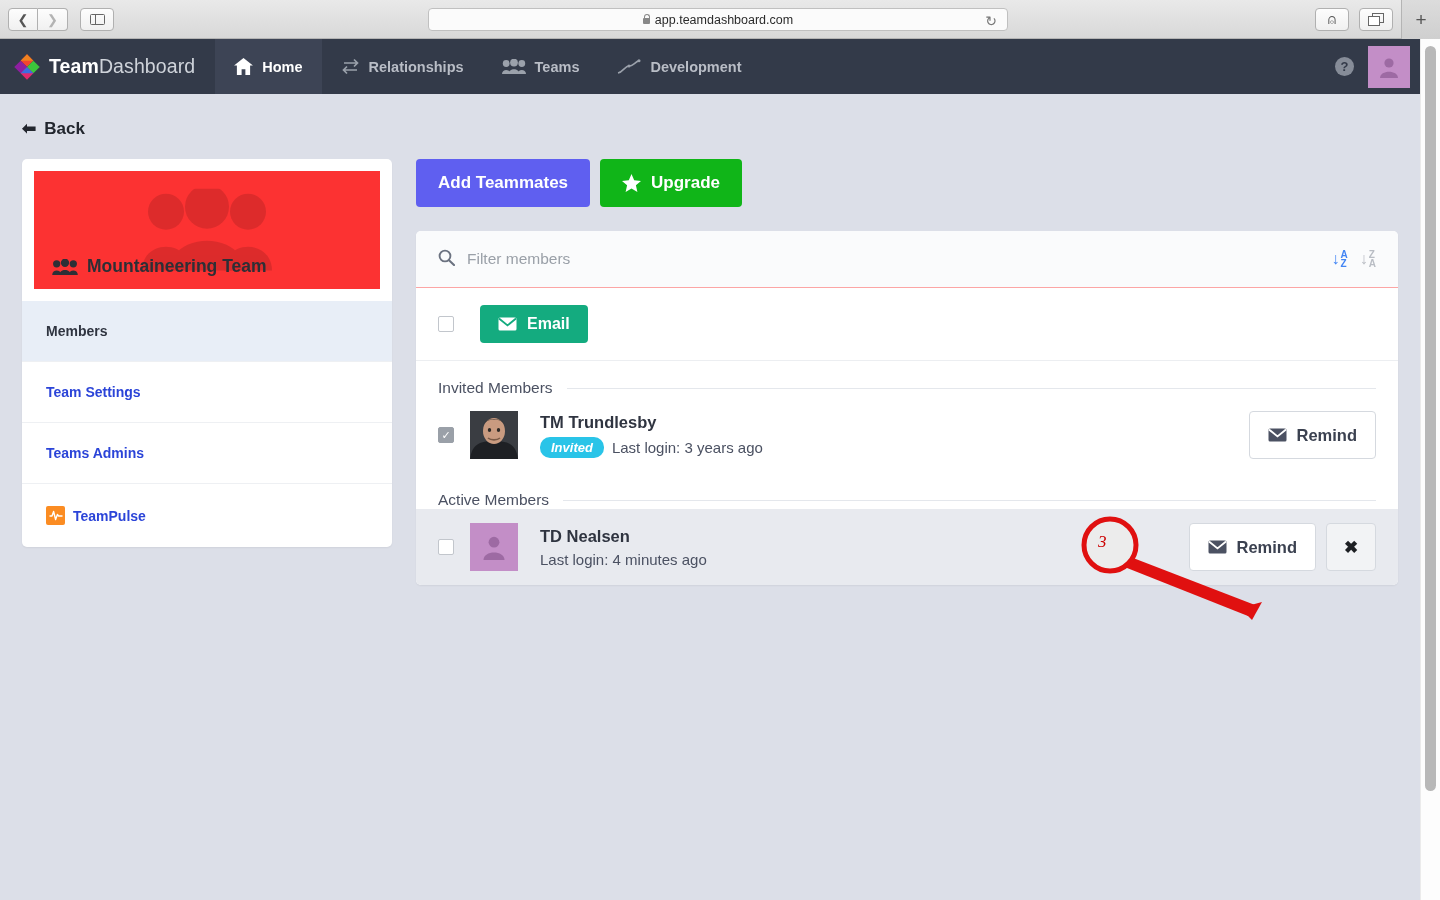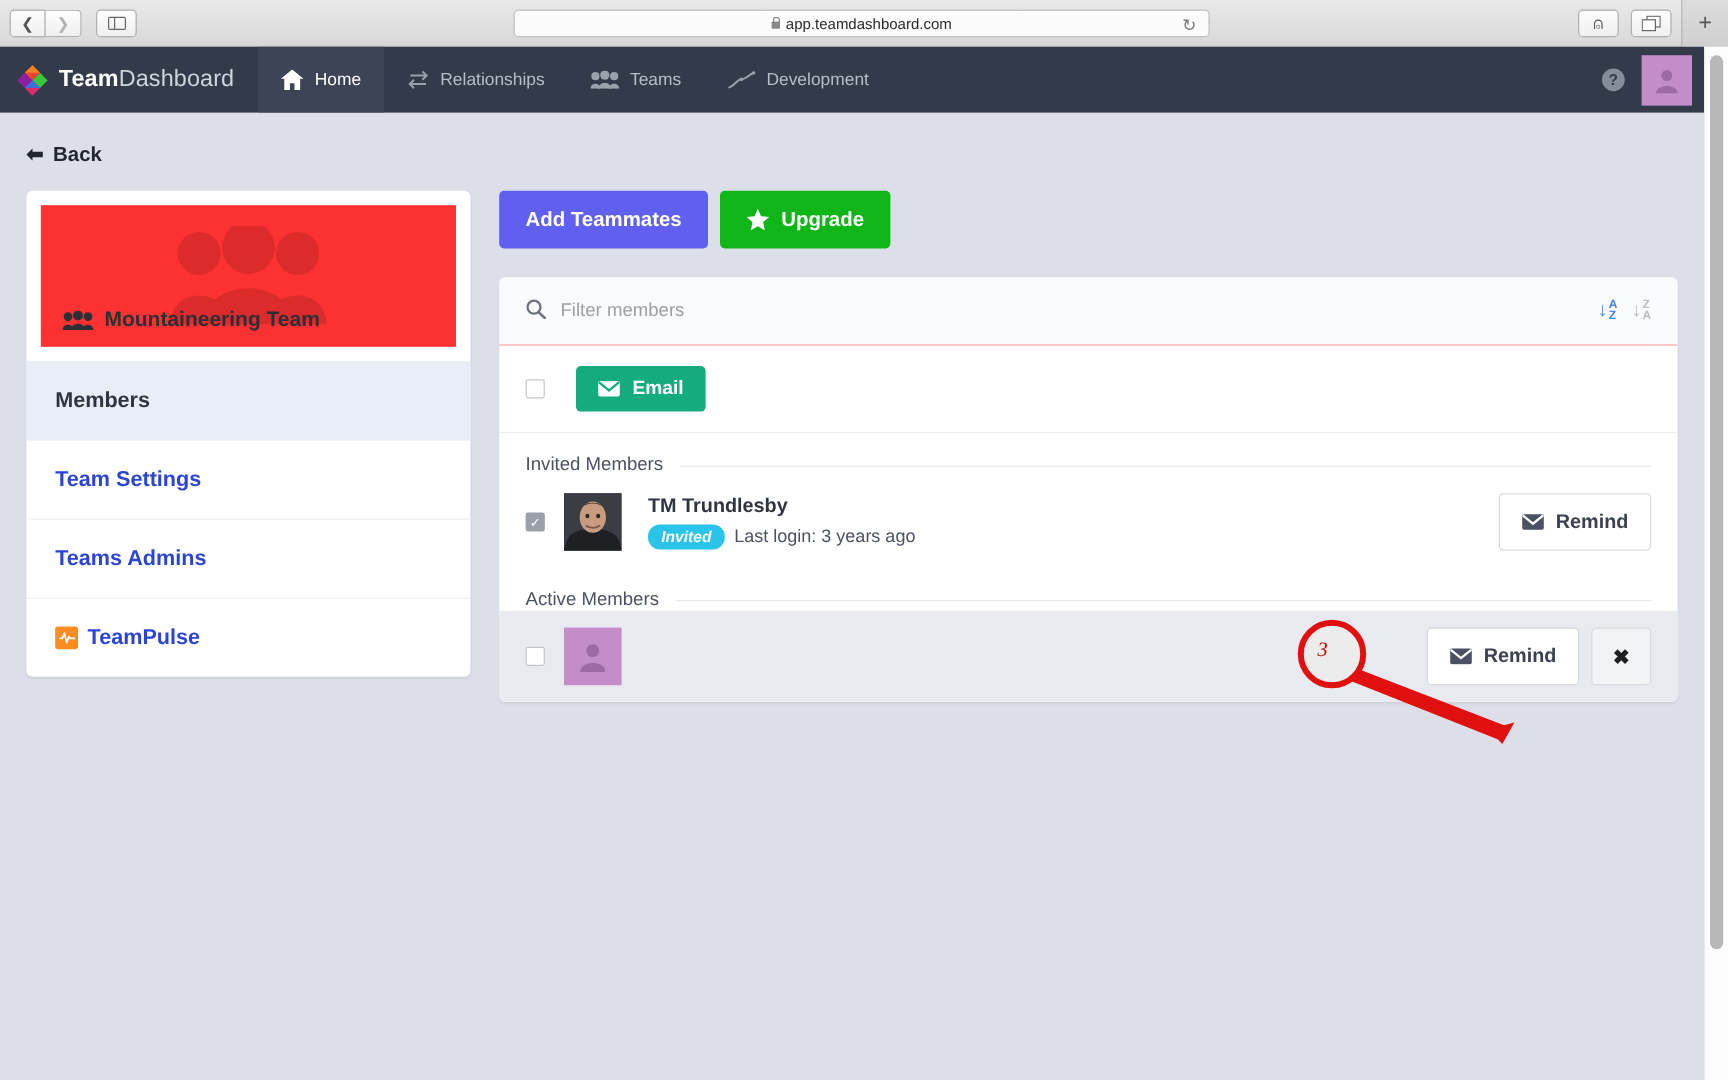--- a/index.html
+++ b/index.html
@@ -83,21 +83,21 @@
   }
   .logo-diamond {
     width: 26px; height: 26px; transform: rotate(0deg);
     position: relative;
   }
   .brand-text { font-size: 19.5px; color: #cfd3da; font-weight: 300; letter-spacing: .1px; }
   .brand-text b { color: #ffffff; font-weight: 700; }
   .navitem {
     display: flex; align-items: center; gap: 9px;
     padding: 0 19px;
-    color: #b9bdc6; font-size: 14.5px; font-weight: 400;
+    color: #b9bdc6; font-size: 14.5px; font-weight: 700;
     cursor: default;
   }
   .navitem.active { background: #3d4455; color: #ffffff; }
   .navitem svg { flex: none; }
   .nav-right {
     margin-left: auto; display: flex; align-items: center; gap: 14px; padding-right: 10px;
   }
   .help-circle {
     width: 19px; height: 19px; border-radius: 50%;
     background: #868c98; color: #333a49;
@@ -141,21 +141,21 @@
     opacity: .12;
   }
   .banner-label {
     position: relative; z-index: 2;
     display: flex; align-items: center; gap: 9px;
     padding: 0 0 12px 18px;
     color: #2d2f36; font-size: 17.5px; font-weight: 700;
   }
   .side-item {
     padding: 22px 0 22px 24px;
-    font-size: 18px; font-weight: 700;
+    font-size: 14px; font-weight: 700;
     border-bottom: 1px solid #eef0f3;
     display: flex; align-items: center; gap: 8px;
   }
   .side-item.current { background: #e8eef7; color: #2f3440; }
   .side-item.link { color: #2b44d8; }
   .side-item.last { border-bottom: none; }
   .pulse-badge {
     width: 19px; height: 19px; background: #fb8c22; border-radius: 2px;
     display: flex; align-items: center; justify-content: center;
   }
@@ -521,20 +521,26 @@
         </div>
 
         <div class="member-row hovered">
           <span class="cbox"></span>
           <span class="avatar-ph">
             <svg width="26" height="26" viewBox="0 0 26 26">
               <circle cx="13" cy="8.2" r="5.4" fill="#9d6aa3"></circle>
               <path d="M2.5 26 C2.5 16 23.5 16 23.5 26 Z" fill="#9d6aa3"></path>
             </svg>
           </span>
+          <div class="member-info">
+            <div class="member-name">TD Nealsen</div>
+            <div class="member-sub">
+              <span class="lastlogin">Last login: 4 minutes ago</span>
+            </div>
+          </div>
           <div class="row-actions">
             <button class="btn-remind">
               <svg width="19" height="14" viewBox="0 0 19 14">
                 <rect x="0.5" y="0.5" width="18" height="13" rx="1.5" fill="#4b5162"></rect>
                 <path d="M1 1.5 L9.5 8.4 L18 1.5" fill="none" stroke="#ffffff" stroke-width="1.9"></path>
               </svg>
               <span>Remind</span>
             </button>
             <button class="btn-x">✖</button>
           </div>

